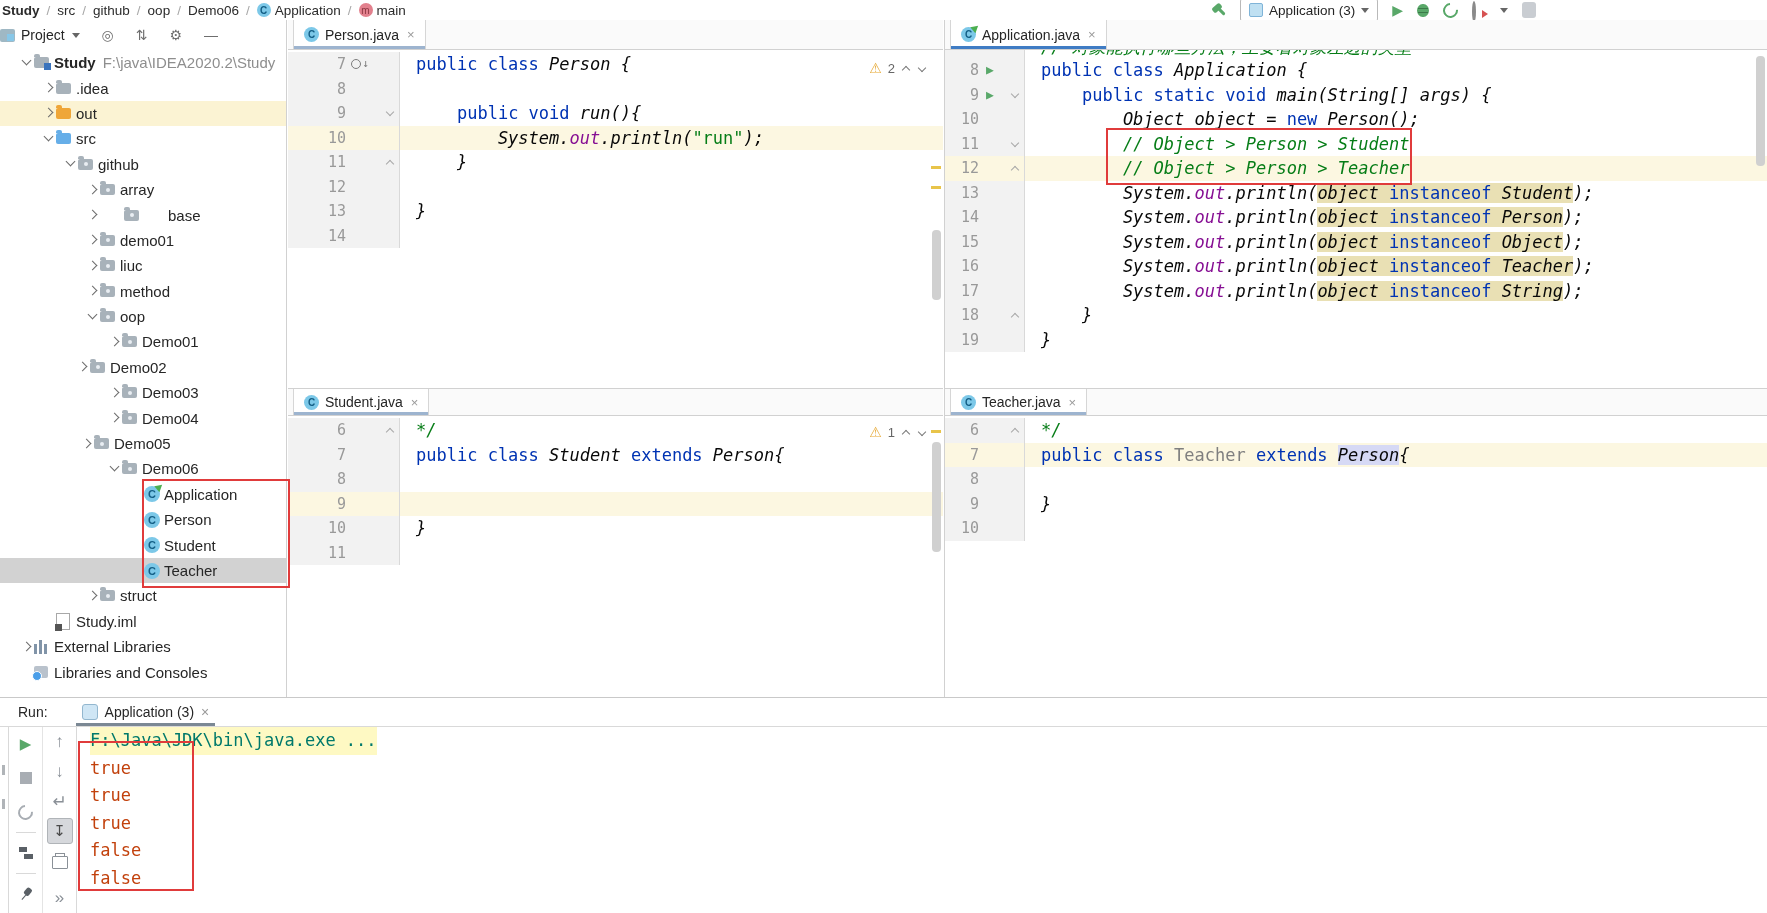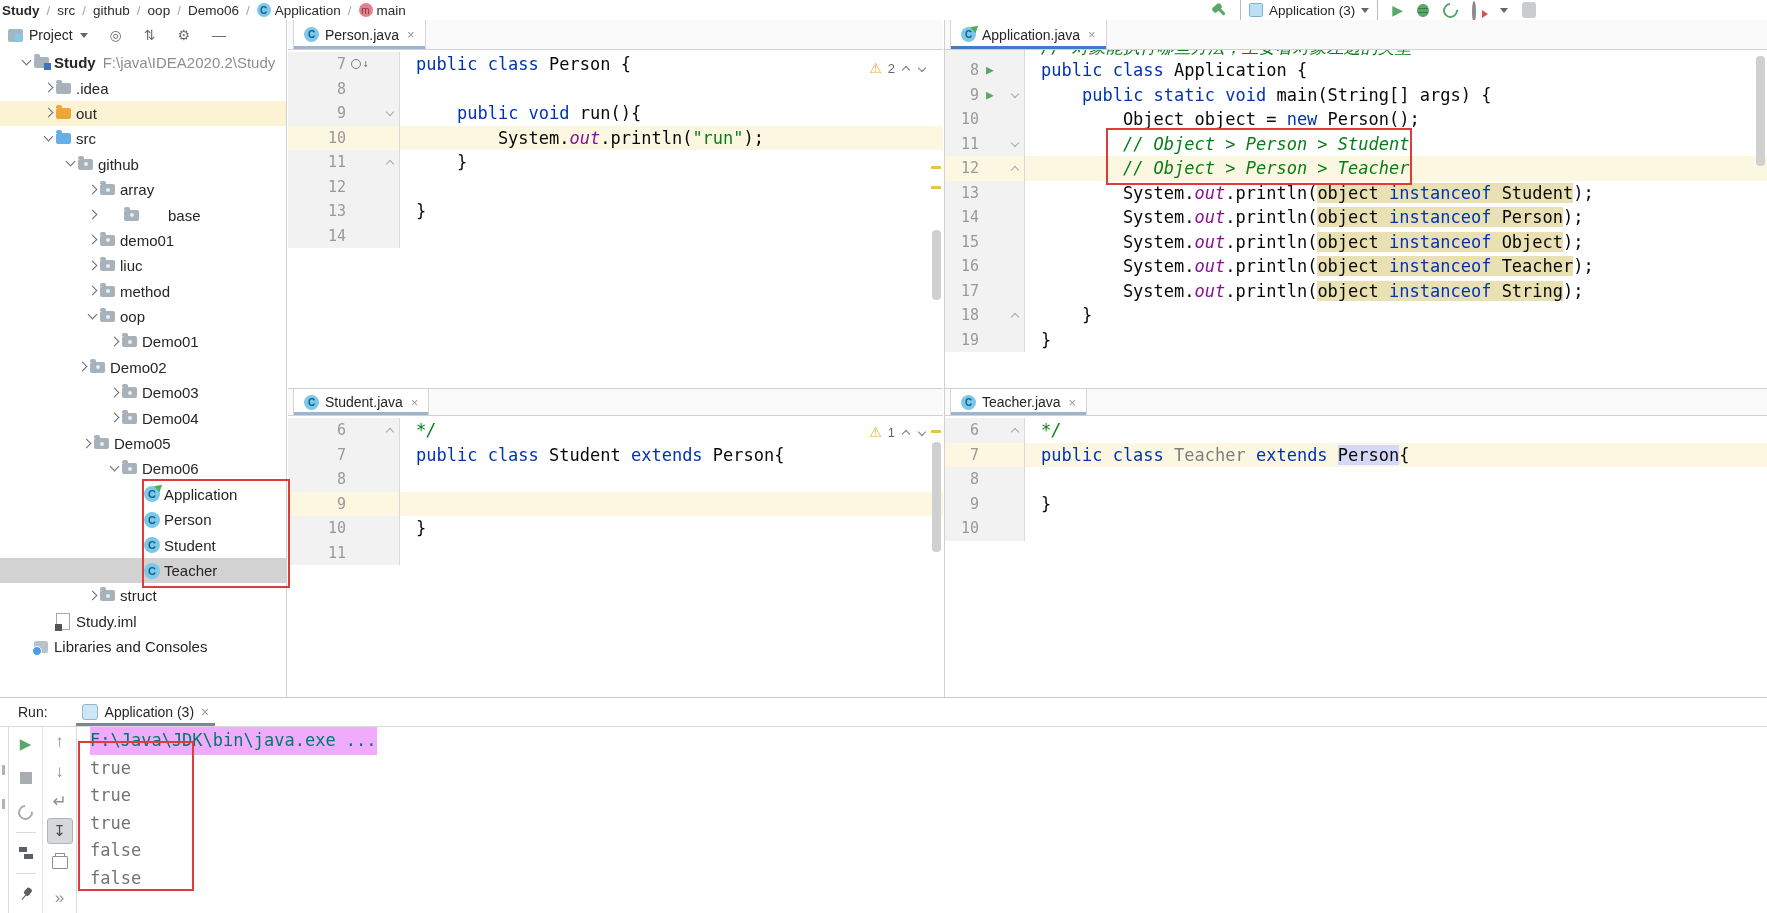--- a/index.html
+++ b/index.html
@@ -26,21 +26,21 @@
   .bug{width:12px;height:13px;background:#59a869;border-radius:6px/7px;position:relative;}
   .bug:before{content:"";position:absolute;left:1px;right:1px;top:4px;height:1.5px;background:#3c7a49;}
   .bug:after{content:"";position:absolute;left:1px;right:1px;top:8px;height:1.5px;background:#3c7a49;}
   .covr{width:11px;height:11px;border:2px solid #59a869;border-radius:50%;border-top-color:transparent;transform:rotate(40deg);}
   .profiler{position:relative;width:14px;height:14px;}
   .profiler .dial{width:10px;height:10px;border:2px solid #8a8a8a;border-radius:50%;}
   .profiler .red{position:absolute;right:-2px;bottom:-1px;width:0;height:0;
      border-left:6px solid #d65252;border-top:4px solid transparent;border-bottom:4px solid transparent;}
   .partial-ic{width:14px;height:16px;background:#c9cdd2;border-radius:3px;}
   
-  #proj-header{left:0;top:20px;width:286px;height:30px;display:flex;align-items:center;padding-left:8px;}
+  #proj-header{left:0;top:20px;width:286px;height:30px;display:flex;align-items:center;}
   #proj-header .ptitle{font-size:14px;color:#262626;margin-left:6px;}
   .hdr-ic{color:#6e6e6e;font-size:14px;margin-left:22px;}
   .proj-ic{width:15px;height:13px;background:#9fb8c4;border-radius:2px;position:relative;}
   .proj-ic:after{content:"";position:absolute;right:1px;bottom:1px;width:7px;height:7px;background:#87c7e8;}
   #tree{left:0;top:50px;width:286px;height:647px;overflow:hidden;font-size:15px;color:#262626;}
   .trow{height:25.4px;display:flex;align-items:center;white-space:nowrap;}
   .trow.cream{background:#fbf3d3;}
   .trow.sel{background:#d2d2d2;}
   .chev{width:14px;flex:none;display:inline-block;position:relative;height:14px;}
   .chev i{position:absolute;left:3px;top:3px;width:6px;height:6px;border:solid #6b6b6b;border-width:0 1.5px 1.5px 0;}
@@ -90,21 +90,21 @@
   .runarrow{color:#59a869;font-size:13px;}
   .ovr{display:flex;align-items:center;gap:1px;}
   .ovr .c{width:8px;height:8px;border:1.6px solid #7d7d7d;border-radius:50%;}
   .ovr .a{color:#7d7d7d;font-size:11px;}
   .fold{width:8px;height:8px;position:relative;}
   .fold i{position:absolute;left:0;top:0;width:5px;height:5px;border:solid #a8a8a8;border-width:0 1.6px 1.6px 0;}
   .fold.open i{transform:rotate(45deg);}
   .fold.close i{transform:rotate(-135deg);top:3px;}
   .codeline{padding-left:16px;white-space:pre;}
   .tk.k{color:#0033b3;}
-  .tk.p{color:#080808;}
+  .tk.p{color:#080808;font-style:italic;}
   .tk.c{color:#067d17;font-style:italic;}
   .tk.s{color:#067d17;}
   .tk.f{color:#871094;font-style:italic;}
   .tk.g{color:#7f7f7f;}
   .tk.hl-tan{background:#e9e0b4;}
   .tk.hl-lav{background:#d6d9f5;}
   .cl.partial{height:8px;overflow:hidden;}
   .cl.partial .codeline{margin-top:-15px;}
   .cl.partial .num{visibility:hidden;}
   .inspect{position:absolute;display:flex;align-items:center;gap:6px;font-size:13px;color:#666;}
@@ -136,22 +136,22 @@
   .pin-ic{position:relative;width:14px;height:14px;transform:rotate(40deg);}
   .pin-ic:before{content:"";position:absolute;left:4px;top:0;width:6px;height:8px;background:#5a6066;border-radius:2px;}
   .pin-ic:after{content:"";position:absolute;left:6.5px;top:8px;width:1.6px;height:6px;background:#5a6066;}
   .selbox{width:24px;height:24px;background:#d6d8dc;border:1px solid #b0b4b8;border-radius:3px;
      display:flex;align-items:center;justify-content:center;color:#4a4a4a;font-size:15px;}
   .print-ic{position:relative;width:14px;height:11px;border:1.5px solid #8a9097;border-radius:1px;margin-top:3px;}
   .print-ic:before{content:"";position:absolute;left:2px;top:-4px;width:8px;height:3px;border:1.5px solid #8a9097;border-bottom:none;}
   .cdivider{width:20px;height:1px;background:#d9d9d9;margin:3px 0;}
   #console{position:absolute;left:90px;top:0;font-family:"DejaVu Sans Mono","Liberation Mono",monospace;
      font-size:17px;line-height:27.5px;white-space:pre;}
-  .con-sys{color:#00796b;background:#f0abfc;}
-  .con-out{color:#737373;}
+  .con-sys{color:#00796b;background:#fef9c3;}
+  .con-out{color:#c2410c;}
   
   .redrect{position:absolute;border:2px solid #e03b3b;z-index:60;}
 </style>
 </head>
 <body>
 
 <div id="root">
 
   <div id="breadcrumb" class="abs">
       <span class="bc-item">
@@ -405,20 +405,33 @@
         <span class="tlabel">struct</span>
       </div>
       <div class="trow" style="padding-left: 42px;">
         <span class="chev"></span>
         <span class="ticon">
           <span class="iml-ic"></span>
         </span>
         <span class="tlabel">Study.iml</span>
       </div>
       <div class="trow" style="padding-left: 20px;">
+        <span class="chev r">
+          <i></i>
+        </span>
+        <span class="ticon">
+          <span class="libs-ic">
+            <b style="height:10px"></b>
+            <b style="height:14px"></b>
+            <b style="height:10px"></b>
+          </span>
+        </span>
+        <span class="tlabel">External Libraries</span>
+      </div>
+      <div class="trow" style="padding-left: 20px;">
         <span class="chev"></span>
         <span class="ticon">
           <span class="scr-ic"></span>
         </span>
         <span class="tlabel">Libraries and Consoles</span>
       </div>
     </div>
 
   <div class="tabstrip abs" style="left:288px;top:20px;width:655px;height:30px;">
     <div class="tab">

